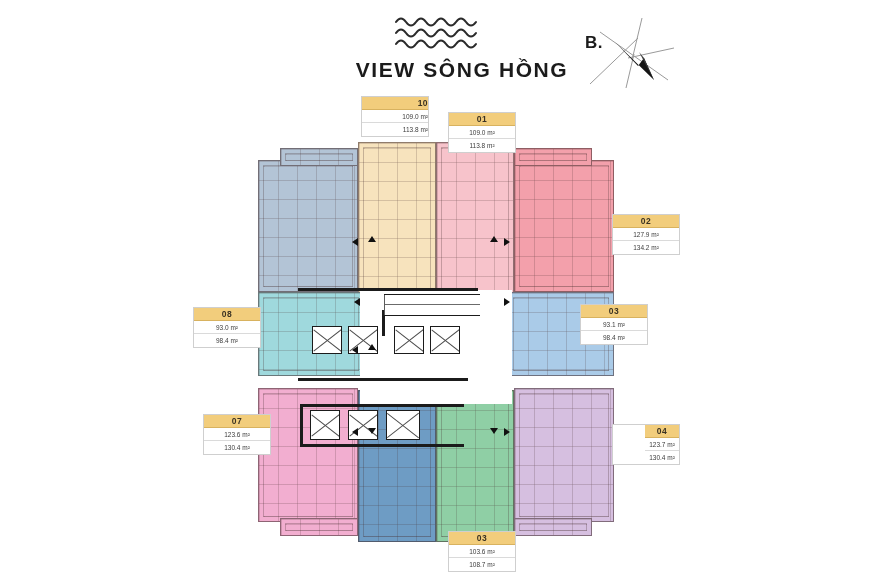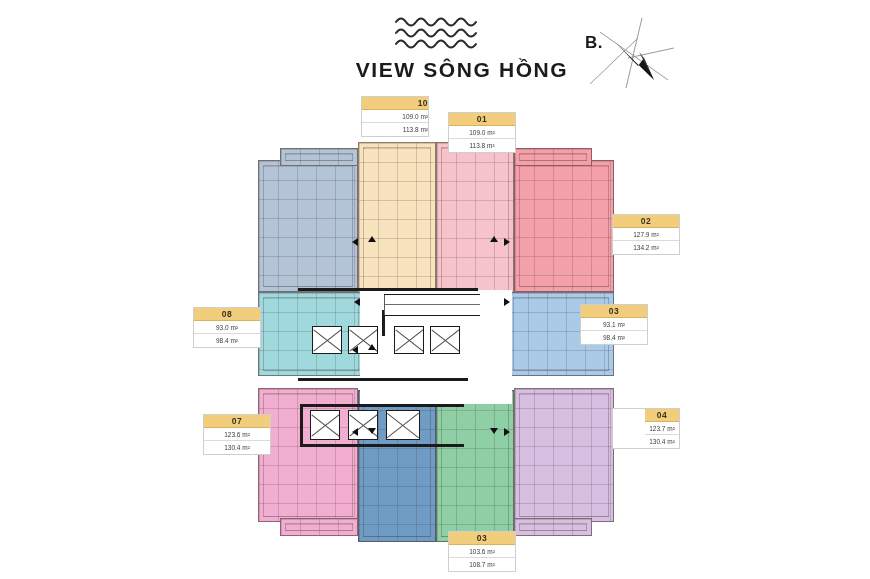--- a/index.html
+++ b/index.html
@@ -170,21 +170,21 @@
     <div class="urow">127.9 m²</div>
     <div class="urow">134.2 m²</div>
   </div>
 
   <div class="ucard" style="left:580px; top:304px;">
     <div class="uhead">03</div>
     <div class="urow">93.1 m²</div>
     <div class="urow">98.4 m²</div>
   </div>
 
-  <div class="ucard" style="left:612px; top:408px;padding-left:32px;">
+  <div class="ucard" style="left:612px; top:424px;padding-left:32px;">
     <div class="uhead">04</div>
     <div class="urow">123.7 m²</div>
     <div class="urow">130.4 m²</div>
   </div>
 
 
   <div class="ucard" style="left:448px; top:531px;">
     <div class="uhead">03</div>
     <div class="urow">103.6 m²</div>
     <div class="urow">108.7 m²</div>

